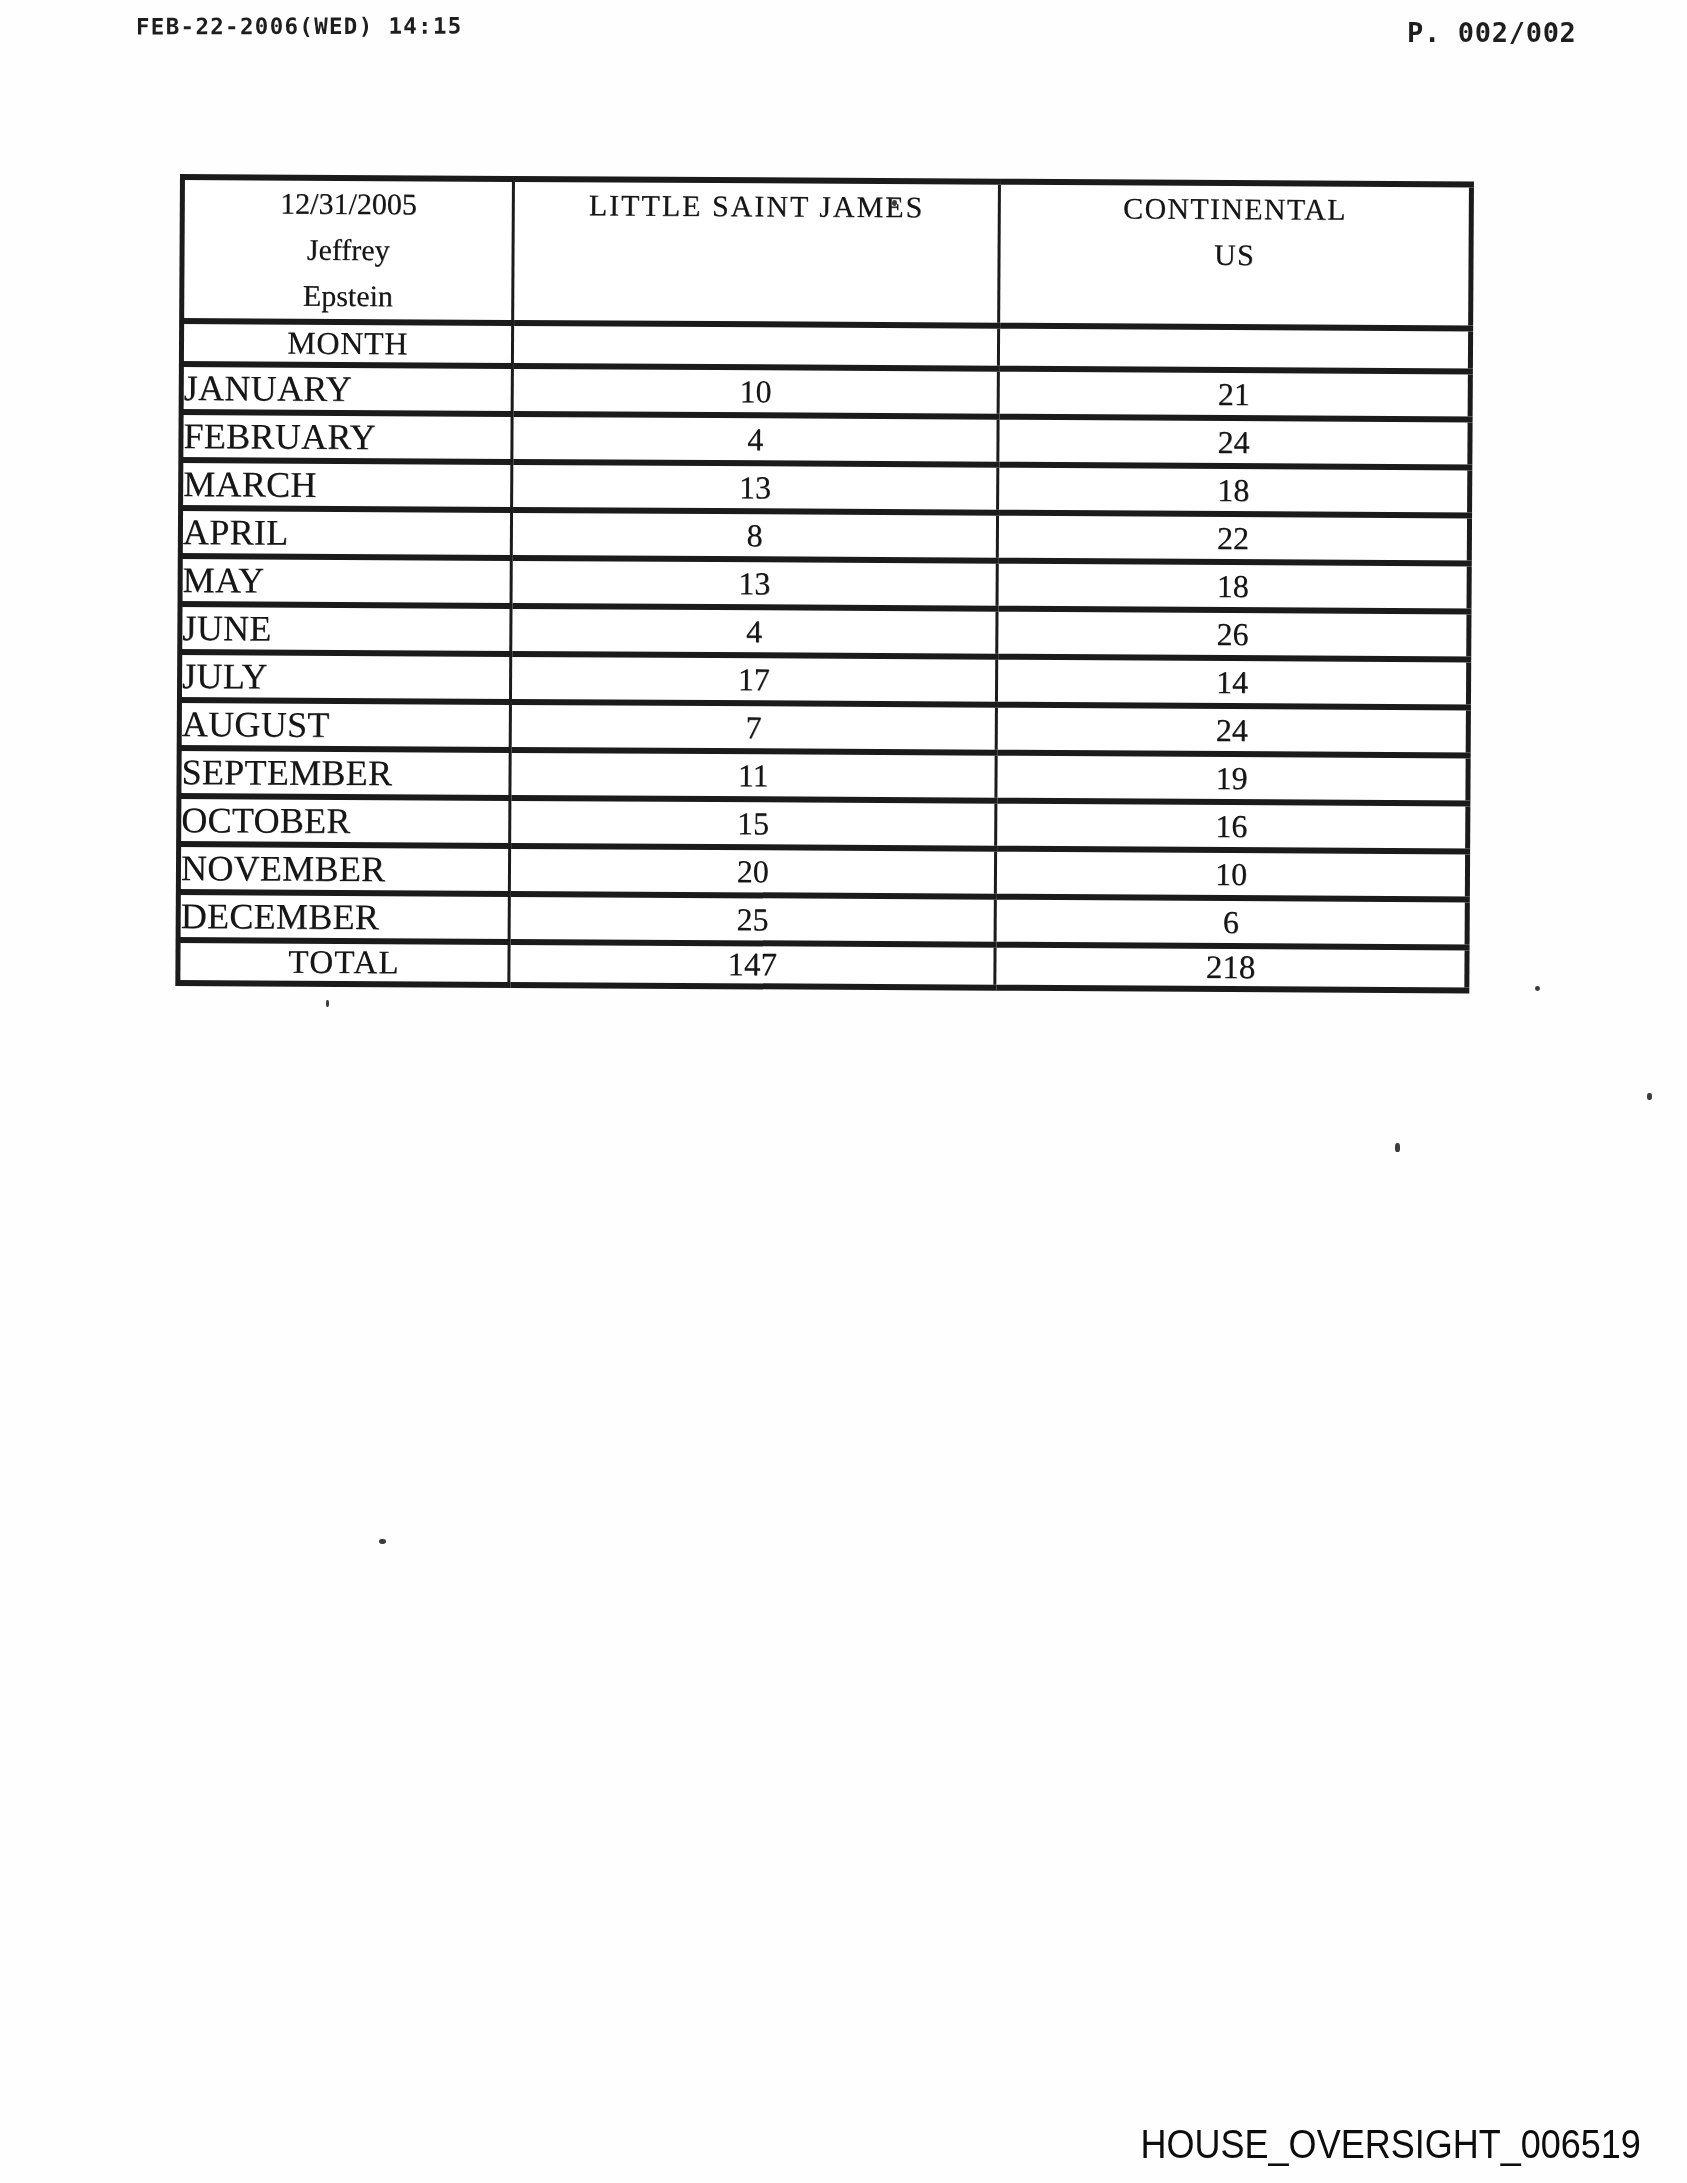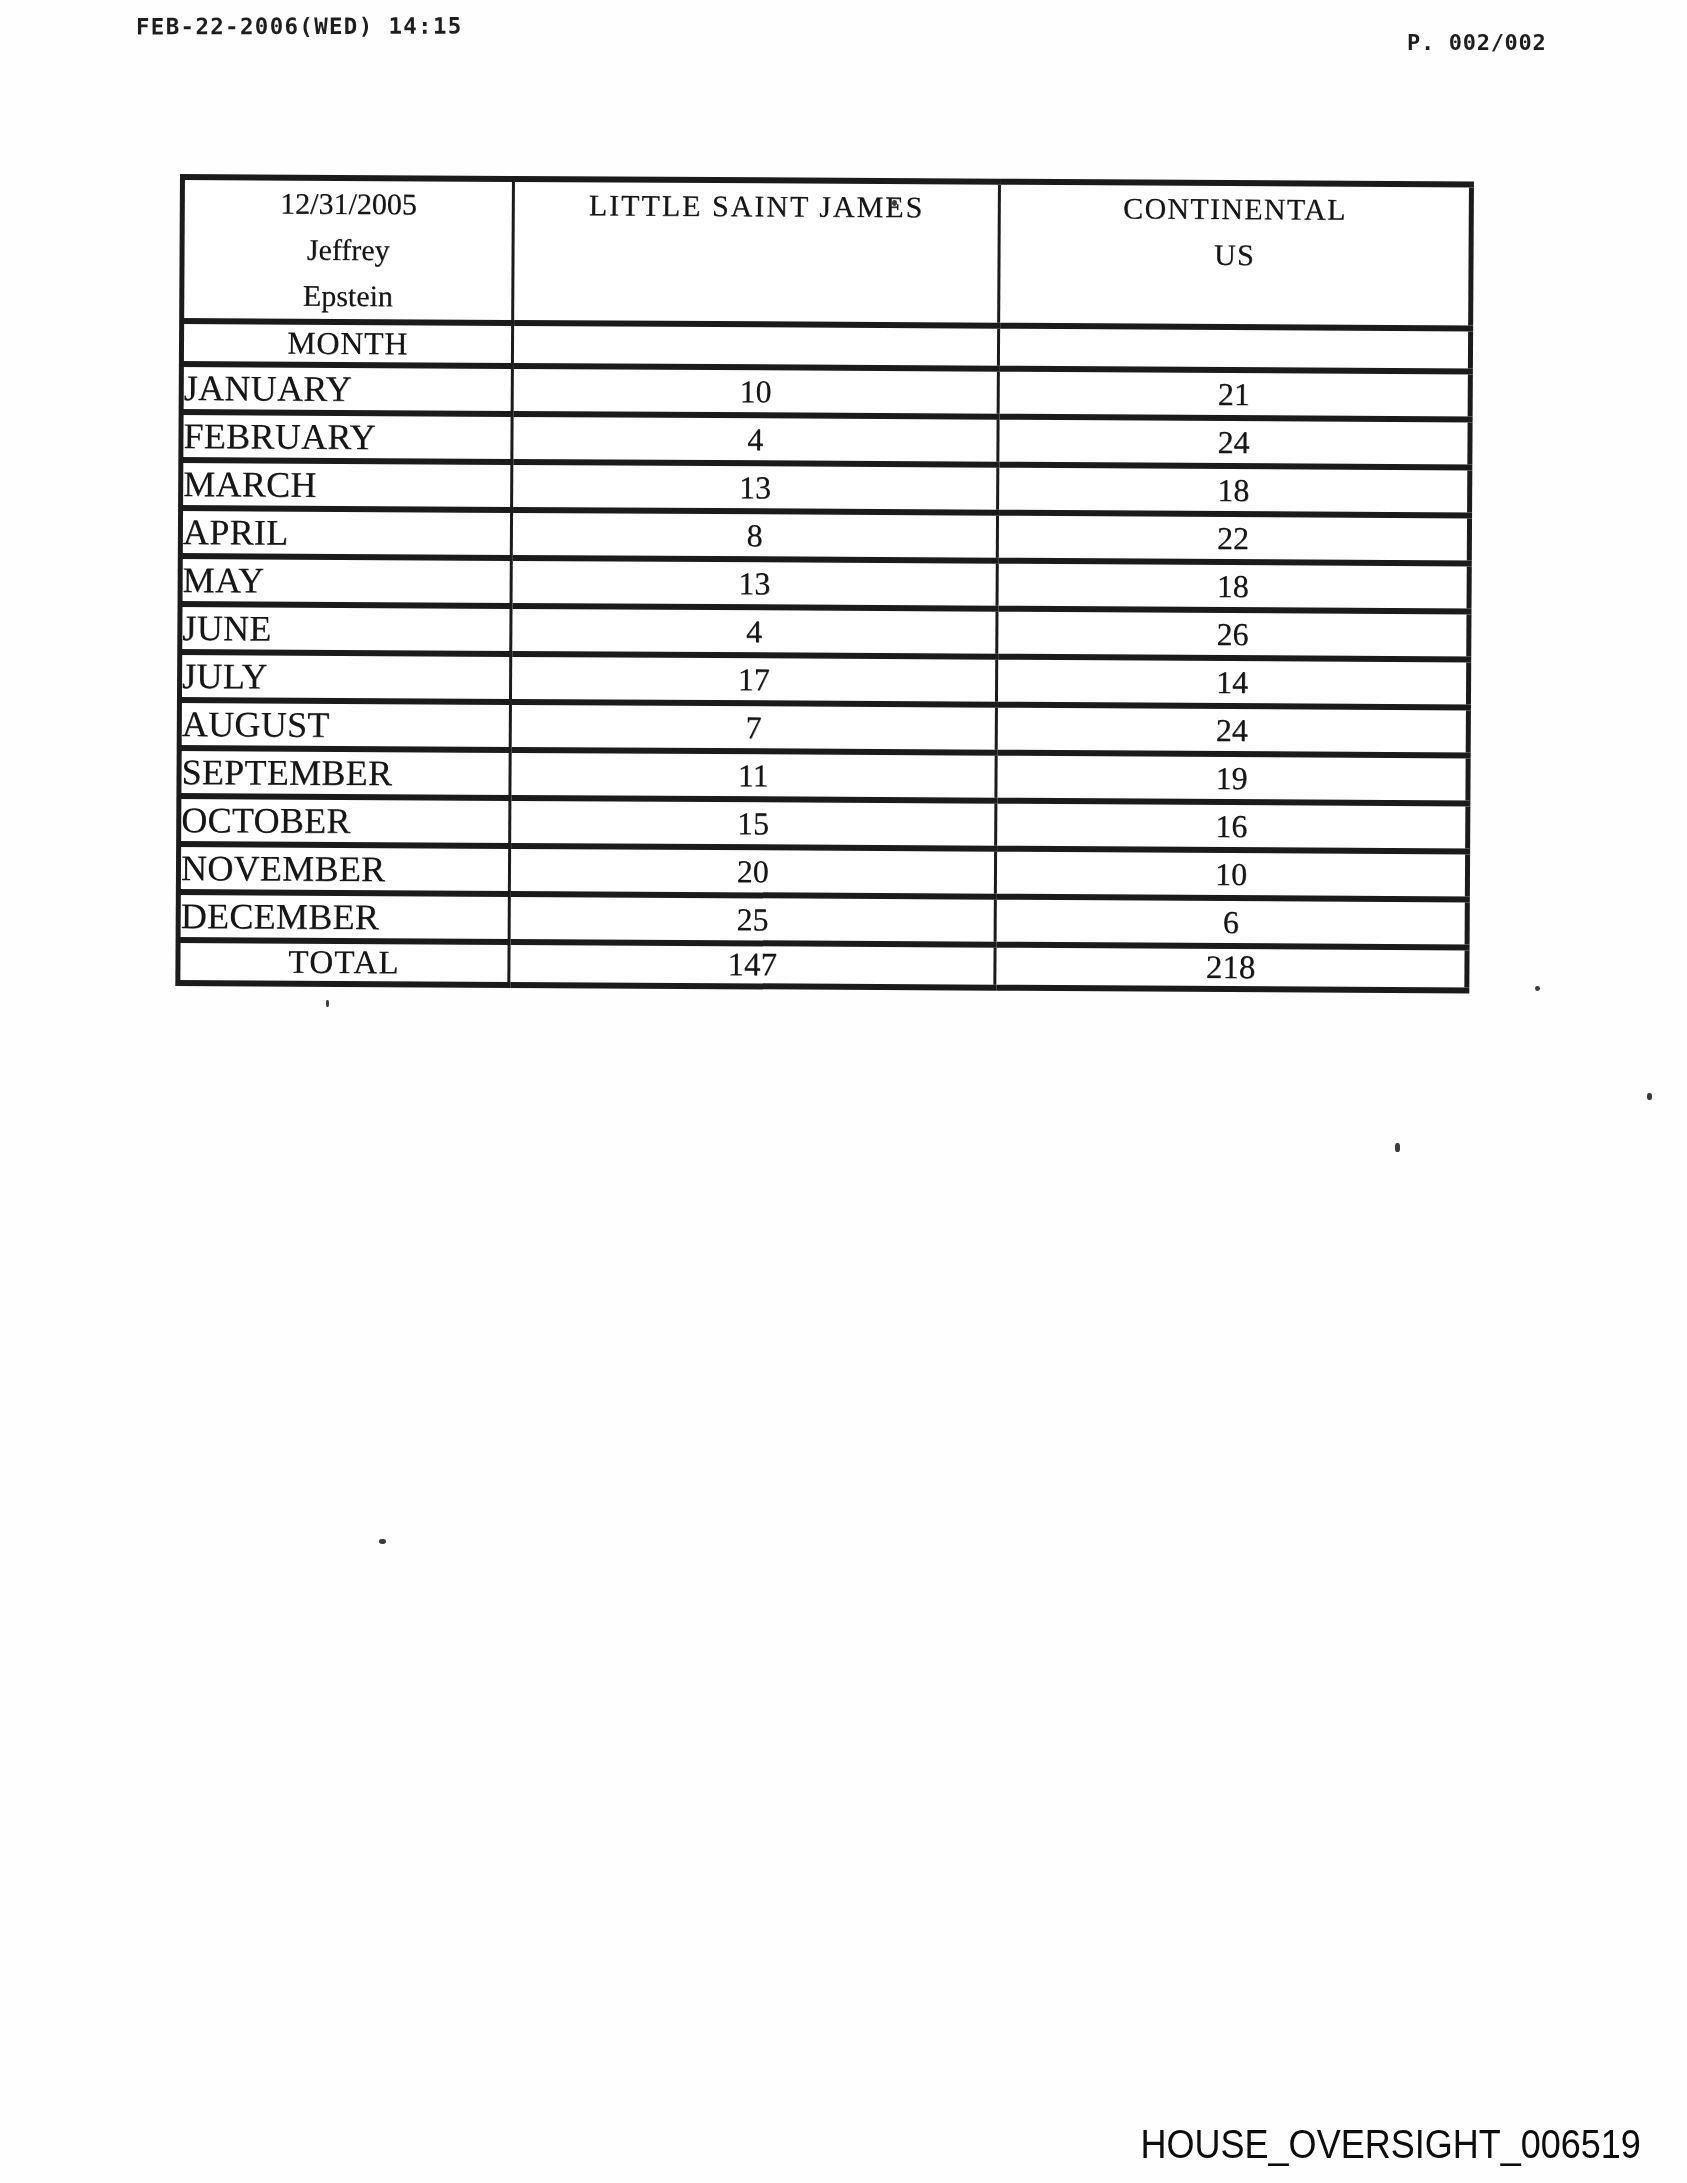--- a/index.html
+++ b/index.html
@@ -21,22 +21,22 @@
     color: #1e1e1e;
     white-space: nowrap;
   }
   .fax-timestamp {
     left: 136px; top: 13.2px;
     font-size: 22.5px; letter-spacing: 1.3px;
     transform: rotate(-0.15deg);
     text-align: center;
   }
   .fax-page-indicator {
-    left: 1407px; top: 30px;
-    font-size: 22px; letter-spacing: 0.7px;
+    left: 1407px; top: 17px;
+    font-size: 27px; letter-spacing: 0.7px;
   }
 
   
   .table-wrap {
     position: absolute;
     left: 180px; top: 174px;
     width: 1294px;
     transform: rotate(0.33deg);
     transform-origin: top left;
   }

